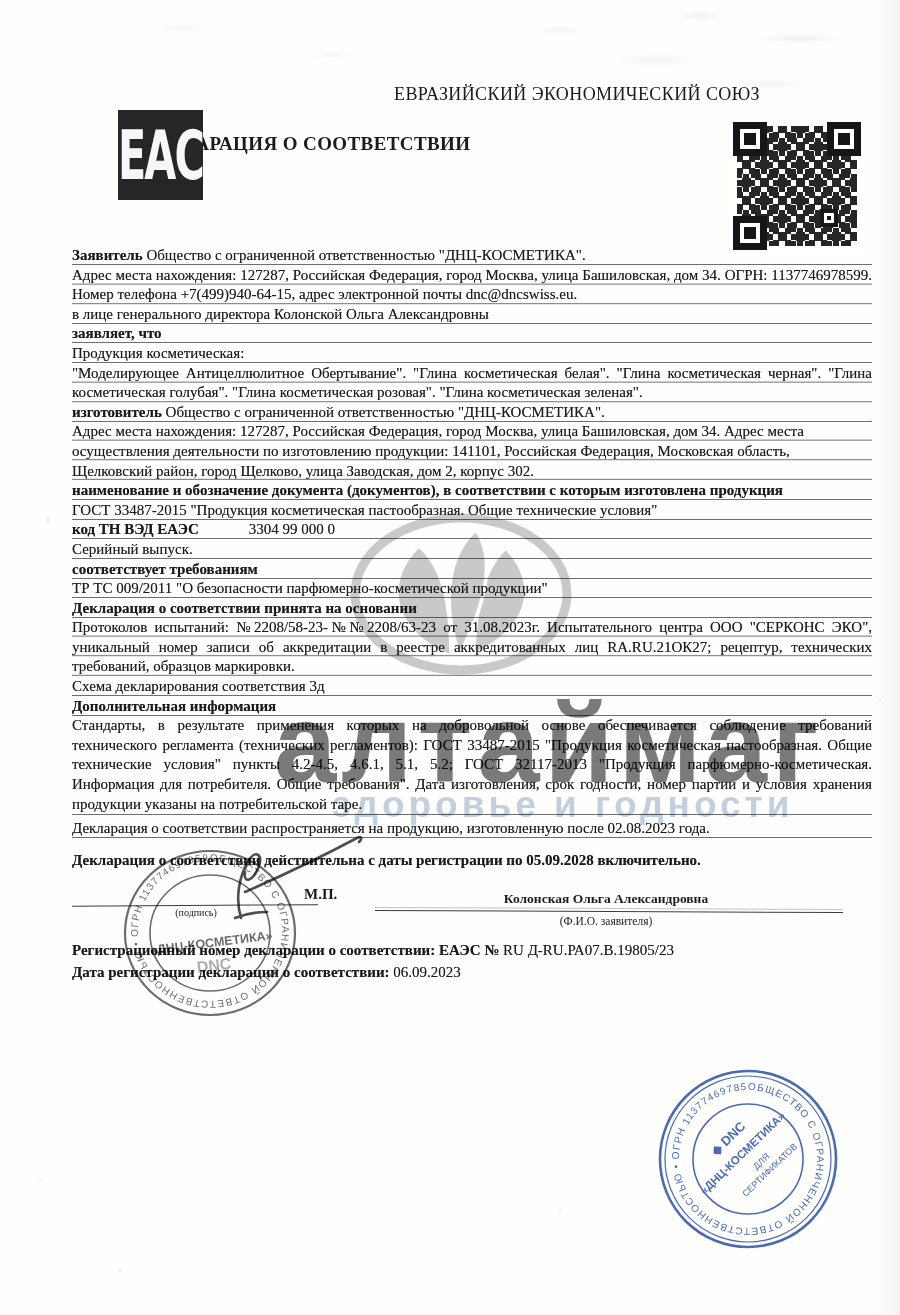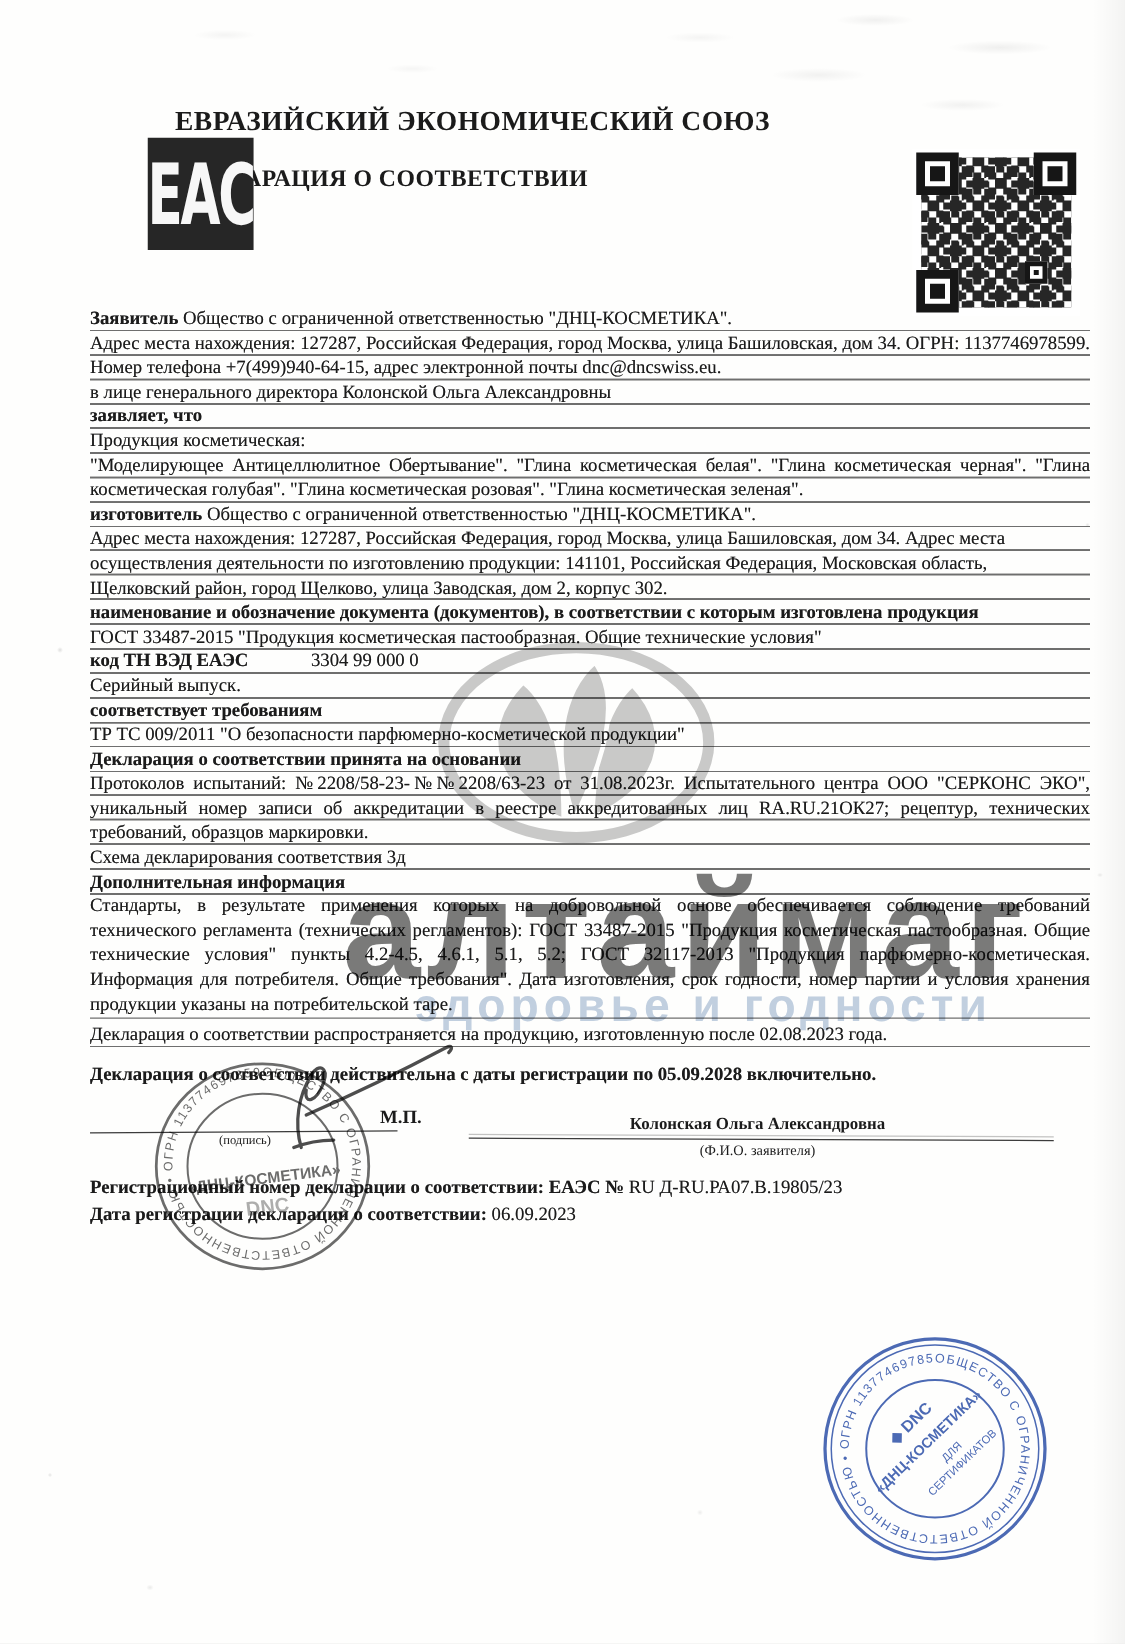--- a/index.html
+++ b/index.html
@@ -17,21 +17,21 @@
       radial-gradient(4px 4px at 48px 520px, rgba(0,0,0,.12), transparent 60%),
       radial-gradient(3px 3px at 870px 420px, rgba(0,0,0,.10), transparent 60%),
       radial-gradient(4px 3px at 880px 700px, rgba(0,0,0,.08), transparent 60%),
       radial-gradient(3px 3px at 40px 1180px, rgba(0,0,0,.10), transparent 60%),
       radial-gradient(5px 4px at 120px 1270px, rgba(0,0,0,.08), transparent 60%),
       radial-gradient(4px 4px at 560px 1210px, rgba(0,0,0,.07), transparent 60%),
       linear-gradient(to left, rgba(0,0,0,.045), transparent 26px);
   }
   .abs{position:absolute;}
   
-  .title1{left:140px;top:84px;width:620px;text-align:left;font-weight:bold;font-size:22px;letter-spacing:.4px;}
+  .title1{left:140px;top:84px;width:620px;text-align:right;font-weight:normal;font-size:18px;letter-spacing:.4px;}
   .title2{left:140px;top:113px;width:620px;text-align:left;font-weight:bold;font-size:19px;letter-spacing:.4px;margin-top:20px;}
   .eac{left:118px;top:110px;width:85px;height:90px;}
   
   .qr{left:730px;top:119px;width:134px;height:134px;background:#fff;z-index:1;}
   .qr-pattern{position:absolute;inset:7px;opacity:.93;
     background:
       conic-gradient(#161616 25%, transparent 0 50%, #161616 0 75%, transparent 0) 0 0/12px 12px,
       conic-gradient(#161616 25%, transparent 0 50%, #161616 0 75%, transparent 0) 5px 7px/18px 18px;}
   .finder{position:absolute;width:34px;height:34px;background:#fff;border:7px solid #161616;box-sizing:border-box;}
   .finder::after{content:"";position:absolute;left:4px;top:4px;width:12px;height:12px;background:#161616;}

